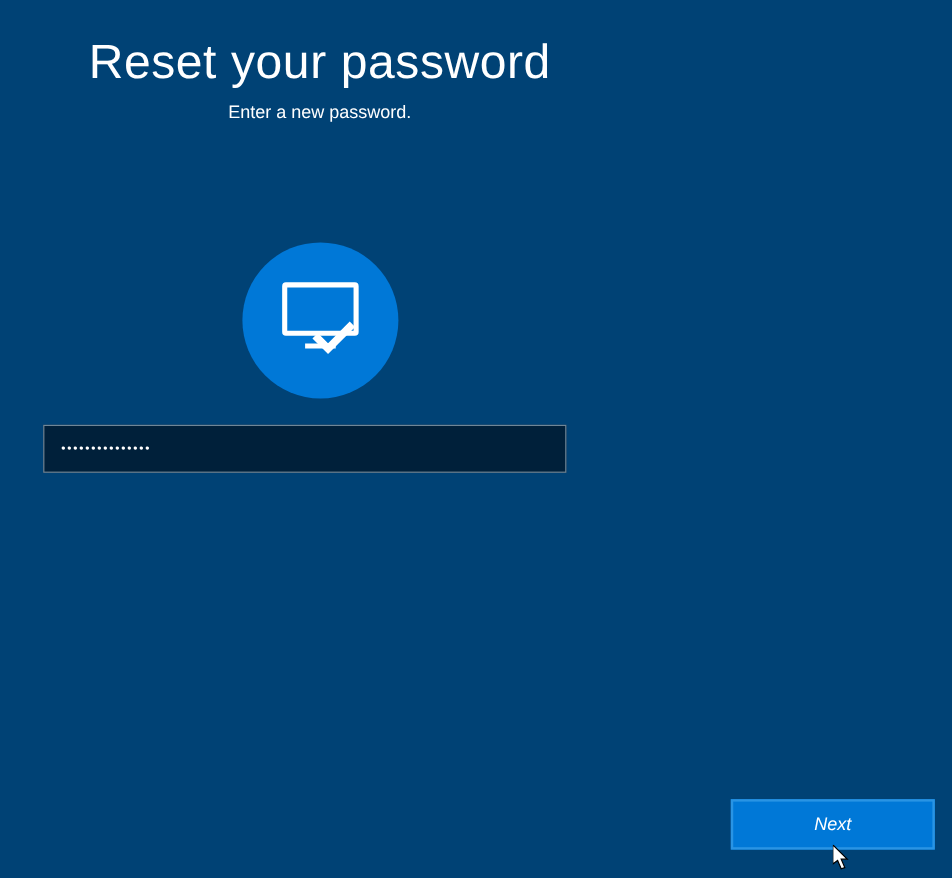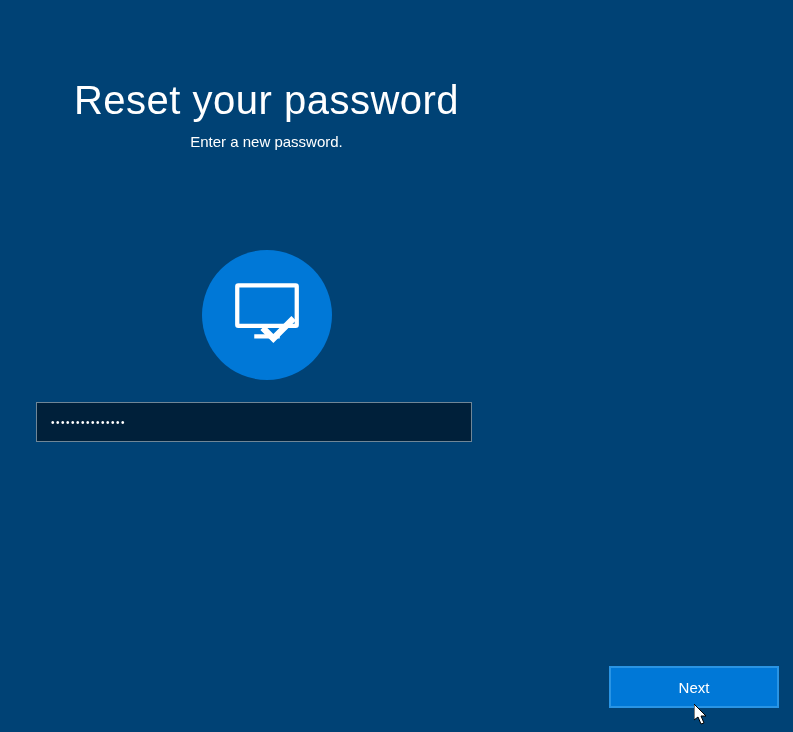--- a/index.html
+++ b/index.html
@@ -12,21 +12,20 @@
       height: 732px;
       background: #004275;
       font-family: "Segoe UI", "Segoe UI Light", Arial, sans-serif;
       color: #ffffff;
       position: relative;
       overflow: hidden;
     }
     .header {
       padding-top: 30px;
       text-align: center;
-      margin-top: 48px;
     }
     .title {
       font-size: 40px;
       font-weight: 300;
       letter-spacing: 0.5px;
       margin-left: -260px;
     }
     .subtitle {
       font-size: 15px;
       font-weight: 400;
@@ -71,20 +70,21 @@
       background: #0078d7;
       border: 2px solid #2994e4;
       color: #ffffff;
       font-size: 15px;
       font-family: inherit;
       font-weight: 400;
       cursor: pointer;
       display: flex;
       align-items: center;
       justify-content: center;
+      font-style: italic;
     }
     .cursor {
       position: absolute;
       left: 694px;
       top: 704px;
       pointer-events: none;
     }
   </style>
 </head>
 <body>

